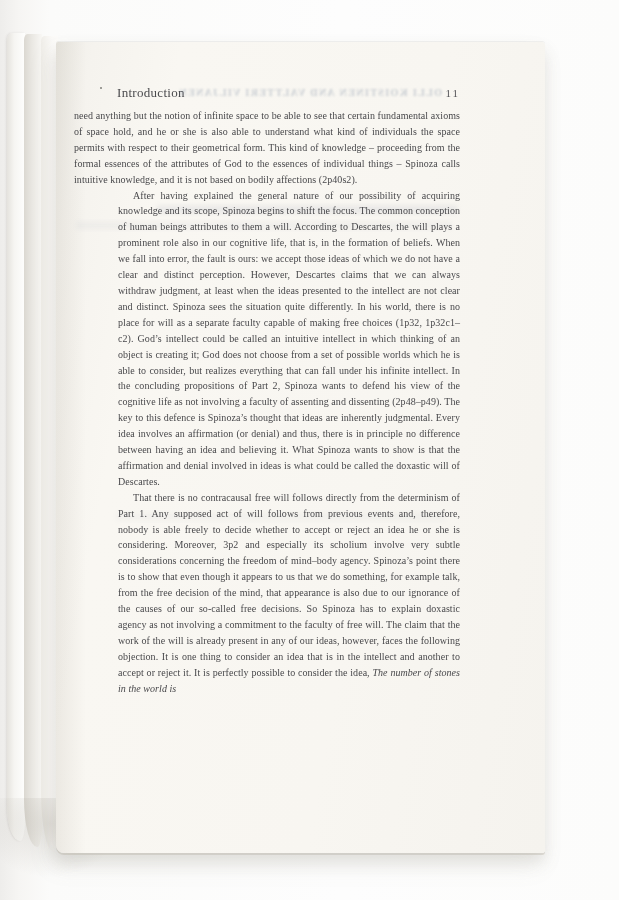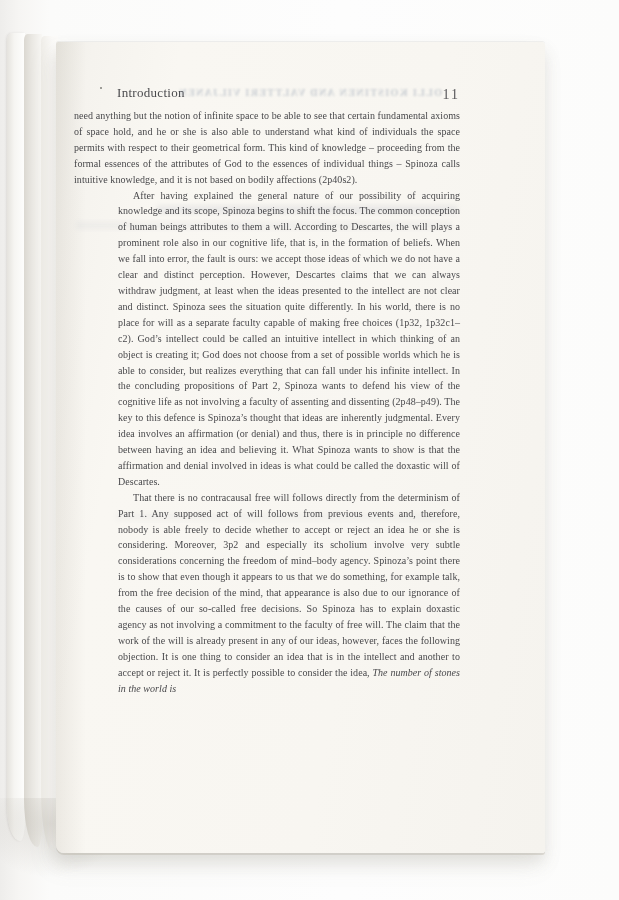--- a/index.html
+++ b/index.html
@@ -105,21 +105,21 @@
     letter-spacing: 1.4px;
     color: rgba(124, 139, 161, 0.38);
     filter: blur(0.8px);
     white-space: nowrap;
     overflow: hidden;
   }
   .rh-pagenum {
     position: absolute;
     right: 85px;
     top: 2px;
-    font-size: 14px;
+    font-size: 11px;
     letter-spacing: 2px;
     color: #57575a;
   }
 
   
   .body-text {
     position: absolute;
     top: 66px;
     left: 18px;
     width: 386px;

